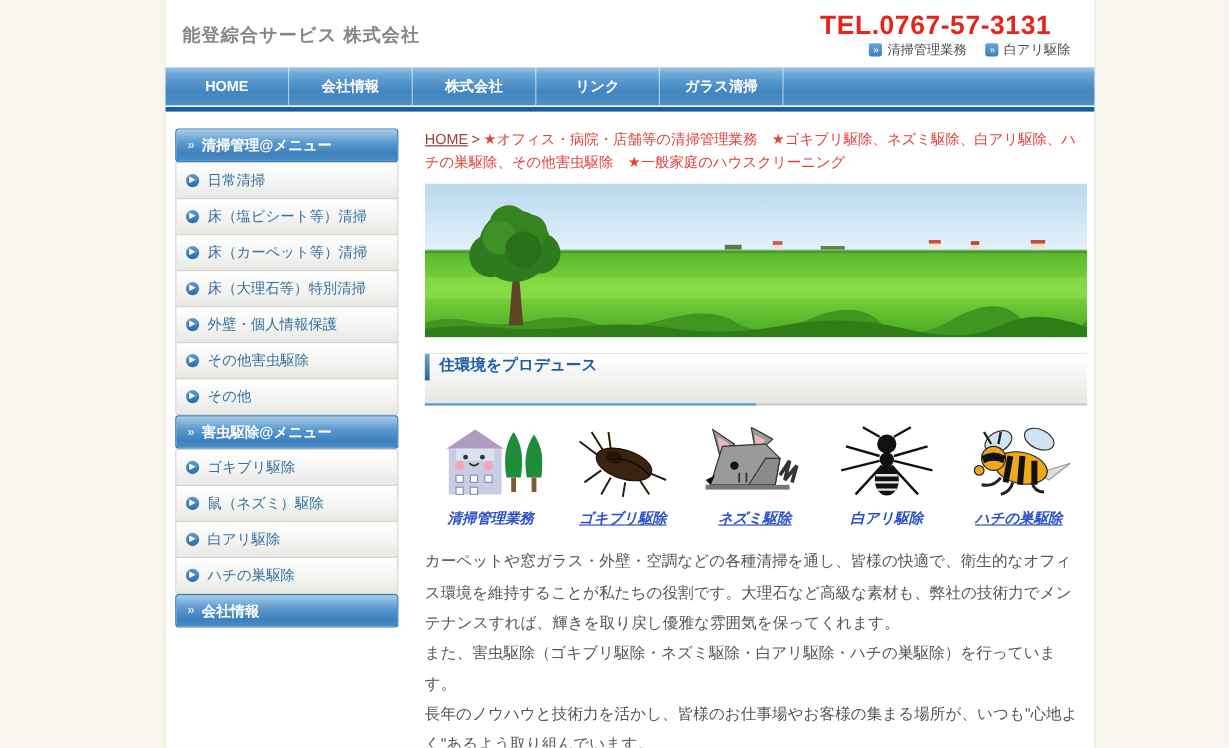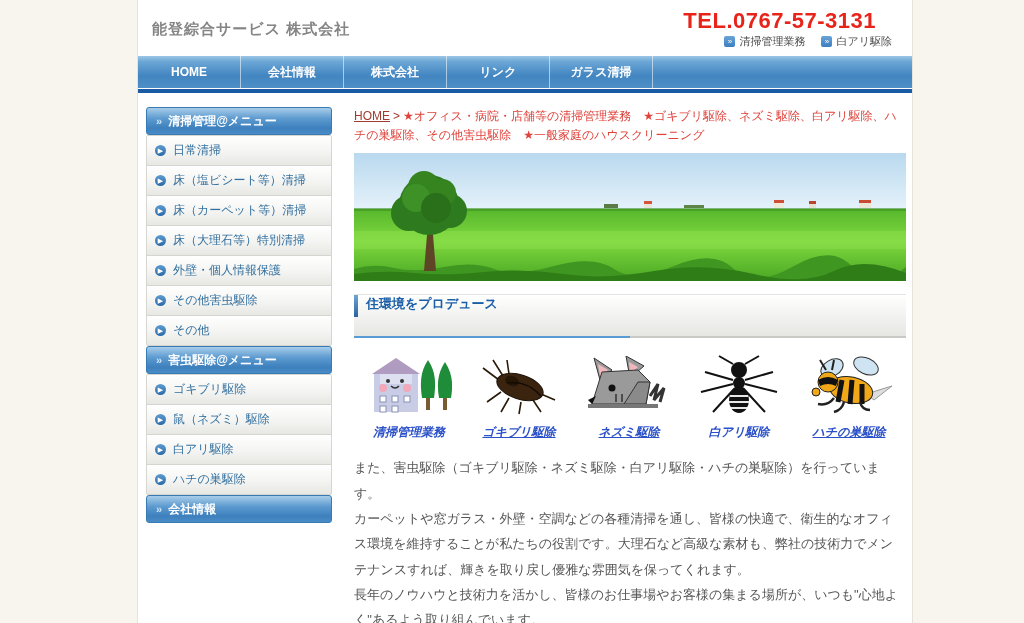--- a/index.html
+++ b/index.html
@@ -353,20 +353,20 @@
                 <path d="M30,44 Q24,52 14,50 M40,48 Q38,56 30,58 M56,48 Q58,56 66,56"></path>
               </g>
               <circle cx="12" cy="38" r="4" fill="#f0a818" stroke="#222"></circle>
             </svg>
           </div>
           <div class="lbl u">ハチの巣駆除</div>
         </div>
       </div>
 
       <div class="body-text">
+        <div>カーペットや窓ガラス・外壁・空調などの各種清掃を通し、皆様の快適で、衛生的なオフィス環境を維持することが私たちの役割です。大理石など高級な素材も、弊社の技術力でメンテナンスすれば、輝きを取り戻し優雅な雰囲気を保ってくれます。</div>
         <div>また、害虫駆除（ゴキブリ駆除・ネズミ駆除・白アリ駆除・ハチの巣駆除）を行っています。</div>
-        <div>カーペットや窓ガラス・外壁・空調などの各種清掃を通し、皆様の快適で、衛生的なオフィス環境を維持することが私たちの役割です。大理石など高級な素材も、弊社の技術力でメンテナンスすれば、輝きを取り戻し優雅な雰囲気を保ってくれます。</div>
         <div>長年のノウハウと技術力を活かし、皆様のお仕事場やお客様の集まる場所が、いつも"心地よく"あるよう取り組んでいます。</div>
       </div>
 
     </div>
   </div>
 </div>
 
 </body></html>

